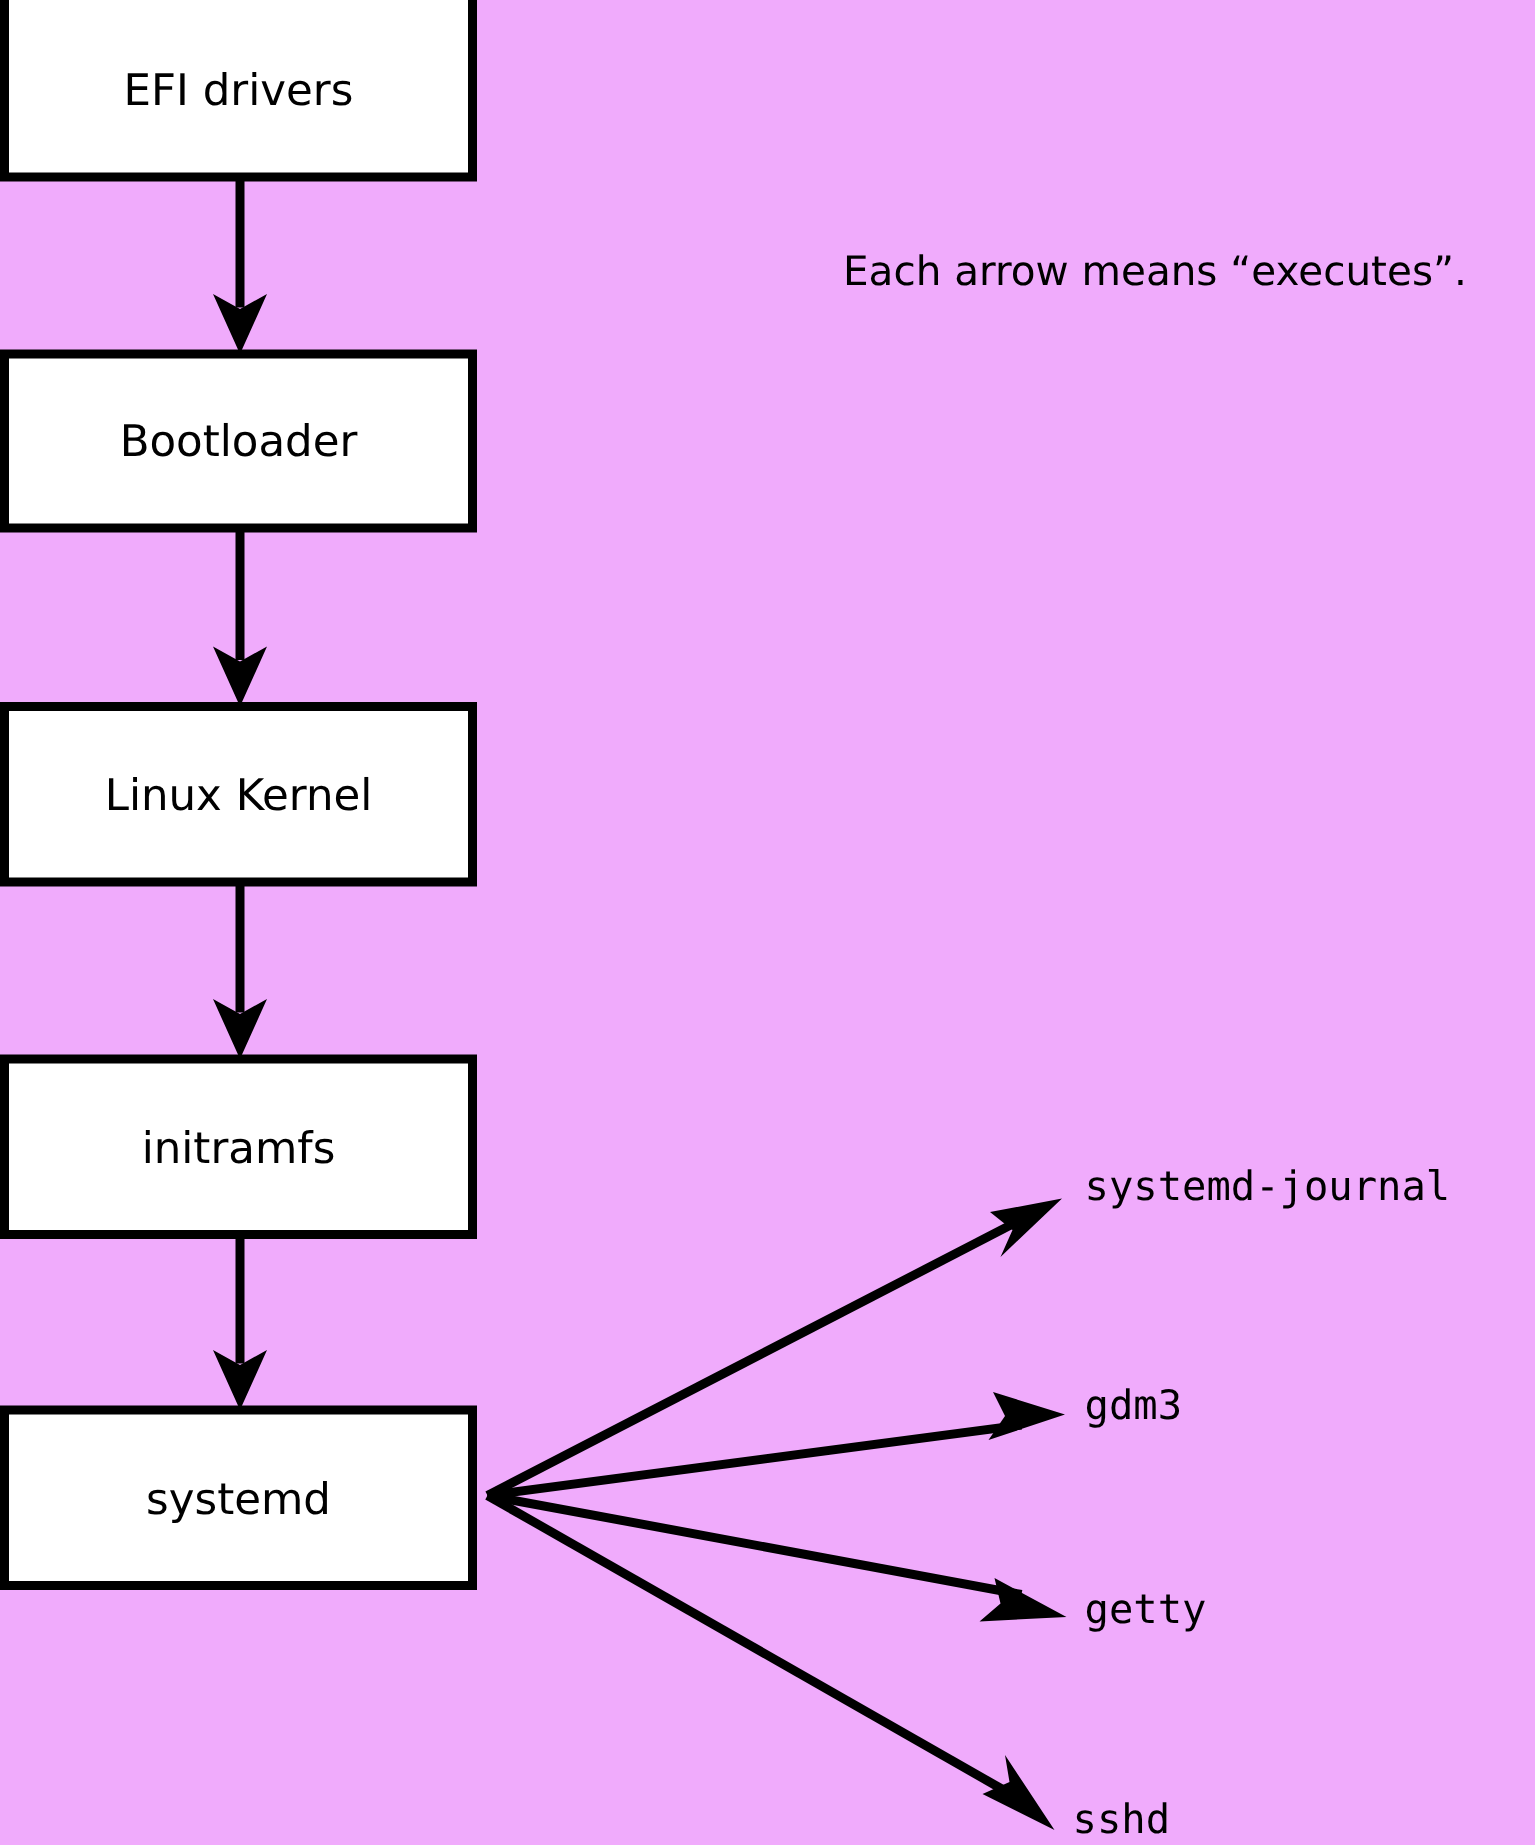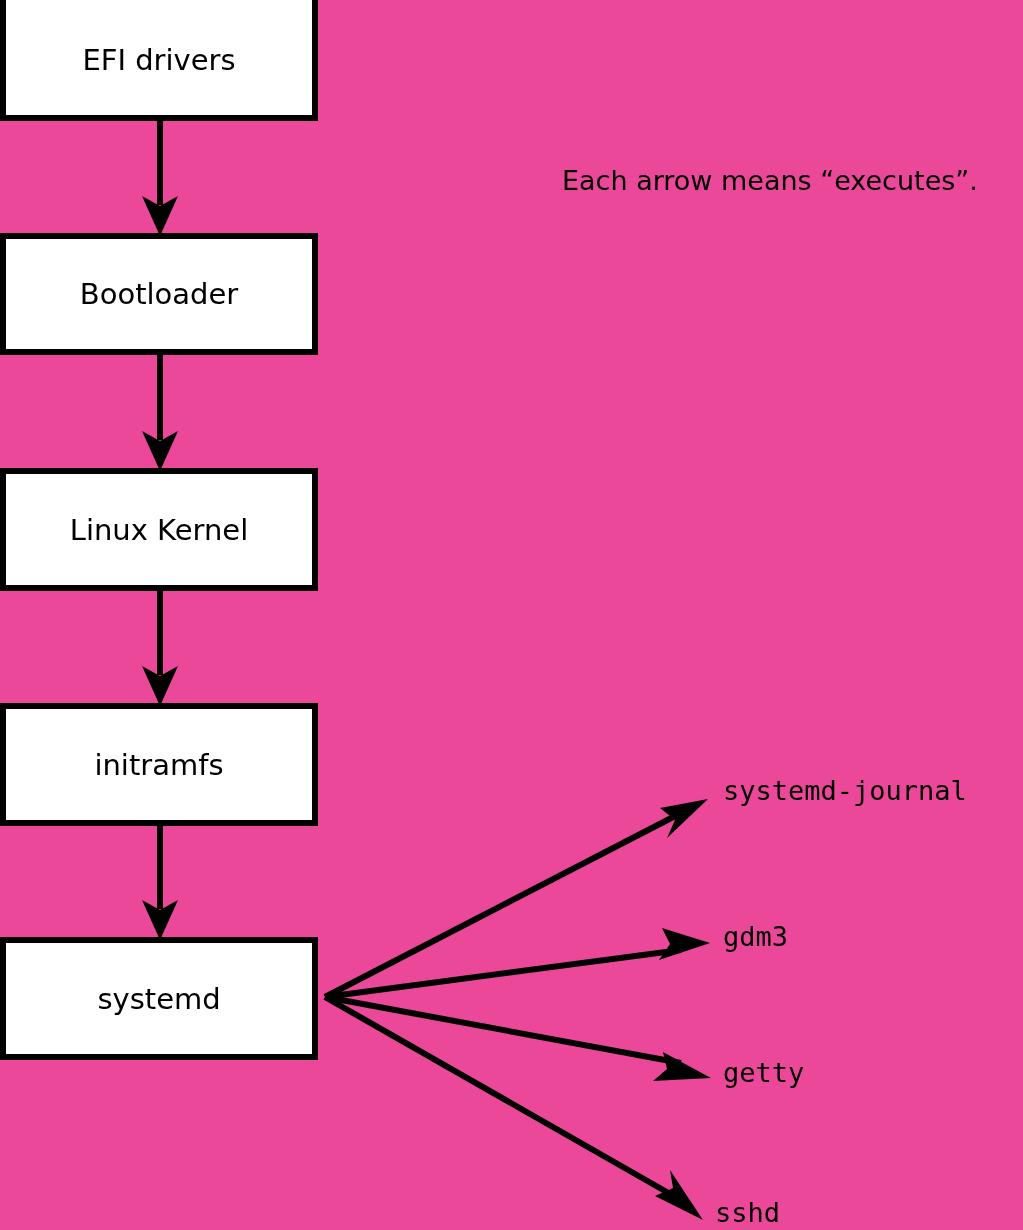--- a/index.html
+++ b/index.html
@@ -7,21 +7,21 @@
     padding: 0;
     background: #ffffff;
   }
   body {
     font-family: "DejaVu Sans", sans-serif;
   }
   #canvas {
     position: relative;
     width: 1023px;
     height: 1230px;
-    background: #ec4899;
+    background: #f0abfc;
     overflow: hidden;
   }
   #diagram-svg {
     position: absolute;
     left: 0;
     top: 0;
     width: 1023px;
     height: 1230px;
   }
   .node-box-label {

